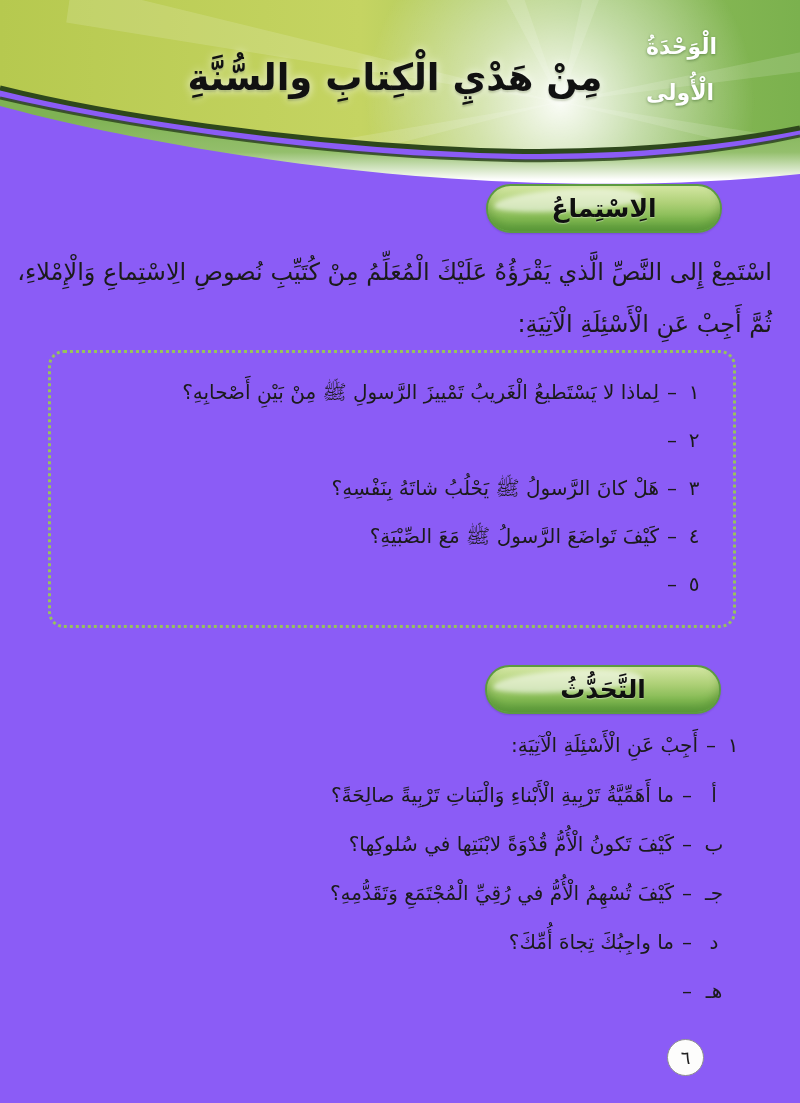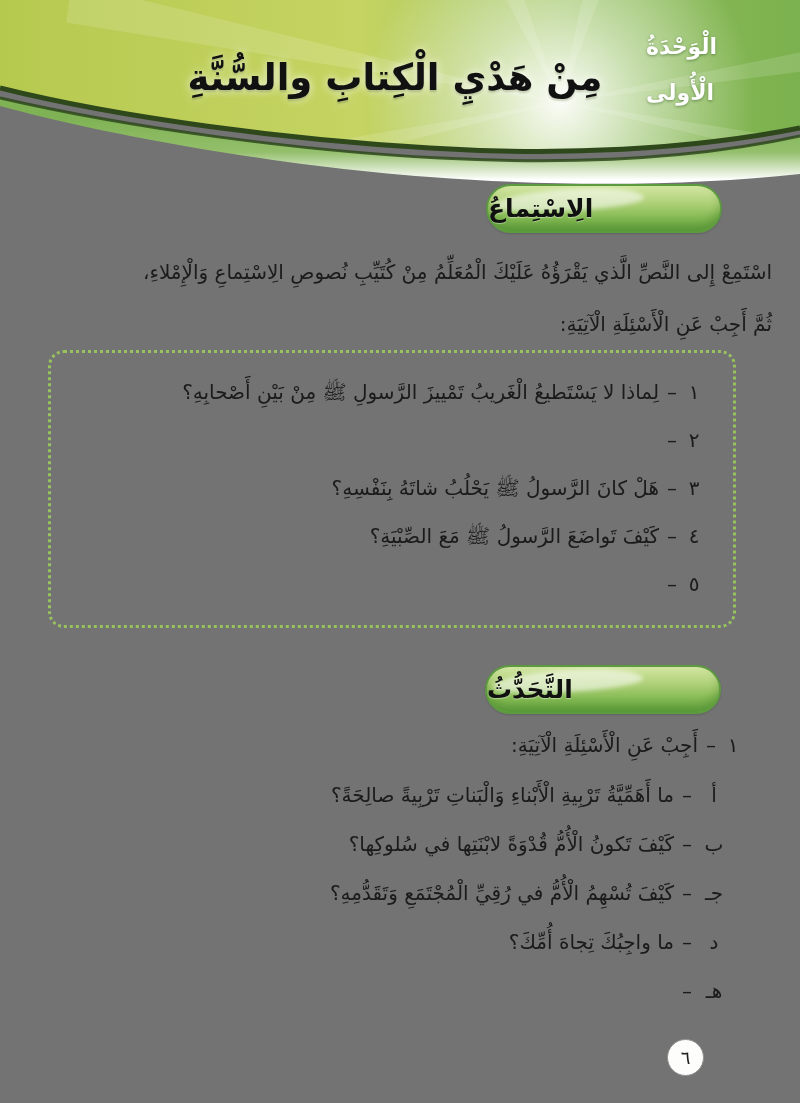--- a/index.html
+++ b/index.html
@@ -1,20 +1,20 @@
 <!DOCTYPE html>
 <html lang="ar" dir="rtl"><head>
 <meta charset="utf-8">
 <style>
   html,body{margin:0;padding:0;background:#e8e8e6;}
   .page{
     position:relative;
     width:800px;height:1103px;
     margin:0 auto;
-    background:#737373;
+    background:#8b5cf6;
     overflow:hidden;
     font-family:"DejaVu Sans",sans-serif;
     color:#1b1b1b;
     direction:rtl;
   }
 
   
   .banner{position:absolute;top:0;left:0;width:800px;height:185px;}
   .banner svg{display:block;}
   .banner-title{
@@ -34,42 +34,42 @@
 
   
   .pill{
     position:absolute;
     width:236px;height:49px;
     border-radius:26px;
     border:2px solid #5c9a40;
     background:linear-gradient(180deg,#d3e6a2 0%,#aed077 38%,#84ba53 72%,#6fae49 100%);
     box-shadow:inset 0 -7px 9px rgba(30,90,10,.28), 0 1px 2px rgba(0,0,0,.15);
     box-sizing:border-box;
-    display:flex;align-items:center;justify-content:flex-end;
+    display:flex;align-items:center;justify-content:center;
     overflow:hidden;
   }
   .pill .gloss{
     position:absolute;left:6px;top:3px;width:150px;height:22px;
     background:rgba(255,255,255,.55);
     border-radius:50% 60% 50% 60%/60% 70% 40% 50%;
     transform:rotate(-4deg);
     filter:blur(2px);
   }
   .pill-listening{top:184px;left:486px;}
   .pill-speaking{top:657px;left:485px;margin-top:8px;}
   .pill-text{
     position:relative;
     font-size:25px;font-weight:bold;color:#101010;
     text-shadow:0 1px 1px rgba(255,255,255,.4);
   }
 
   
   .intro{
     position:absolute;top:246px;right:28px;left:14px;
-    font-size:20px;line-height:52px;text-align:right;
+    font-size:24px;line-height:52px;text-align:right;
     white-space:nowrap;
   }
 
   .dotted-box{
     position:absolute;top:350px;left:48px;width:688px;height:278px;
     border:3px dotted #97c25d;
     border-radius:16px;
     box-sizing:border-box;
     padding:15px 30px 0 12px;
   }

